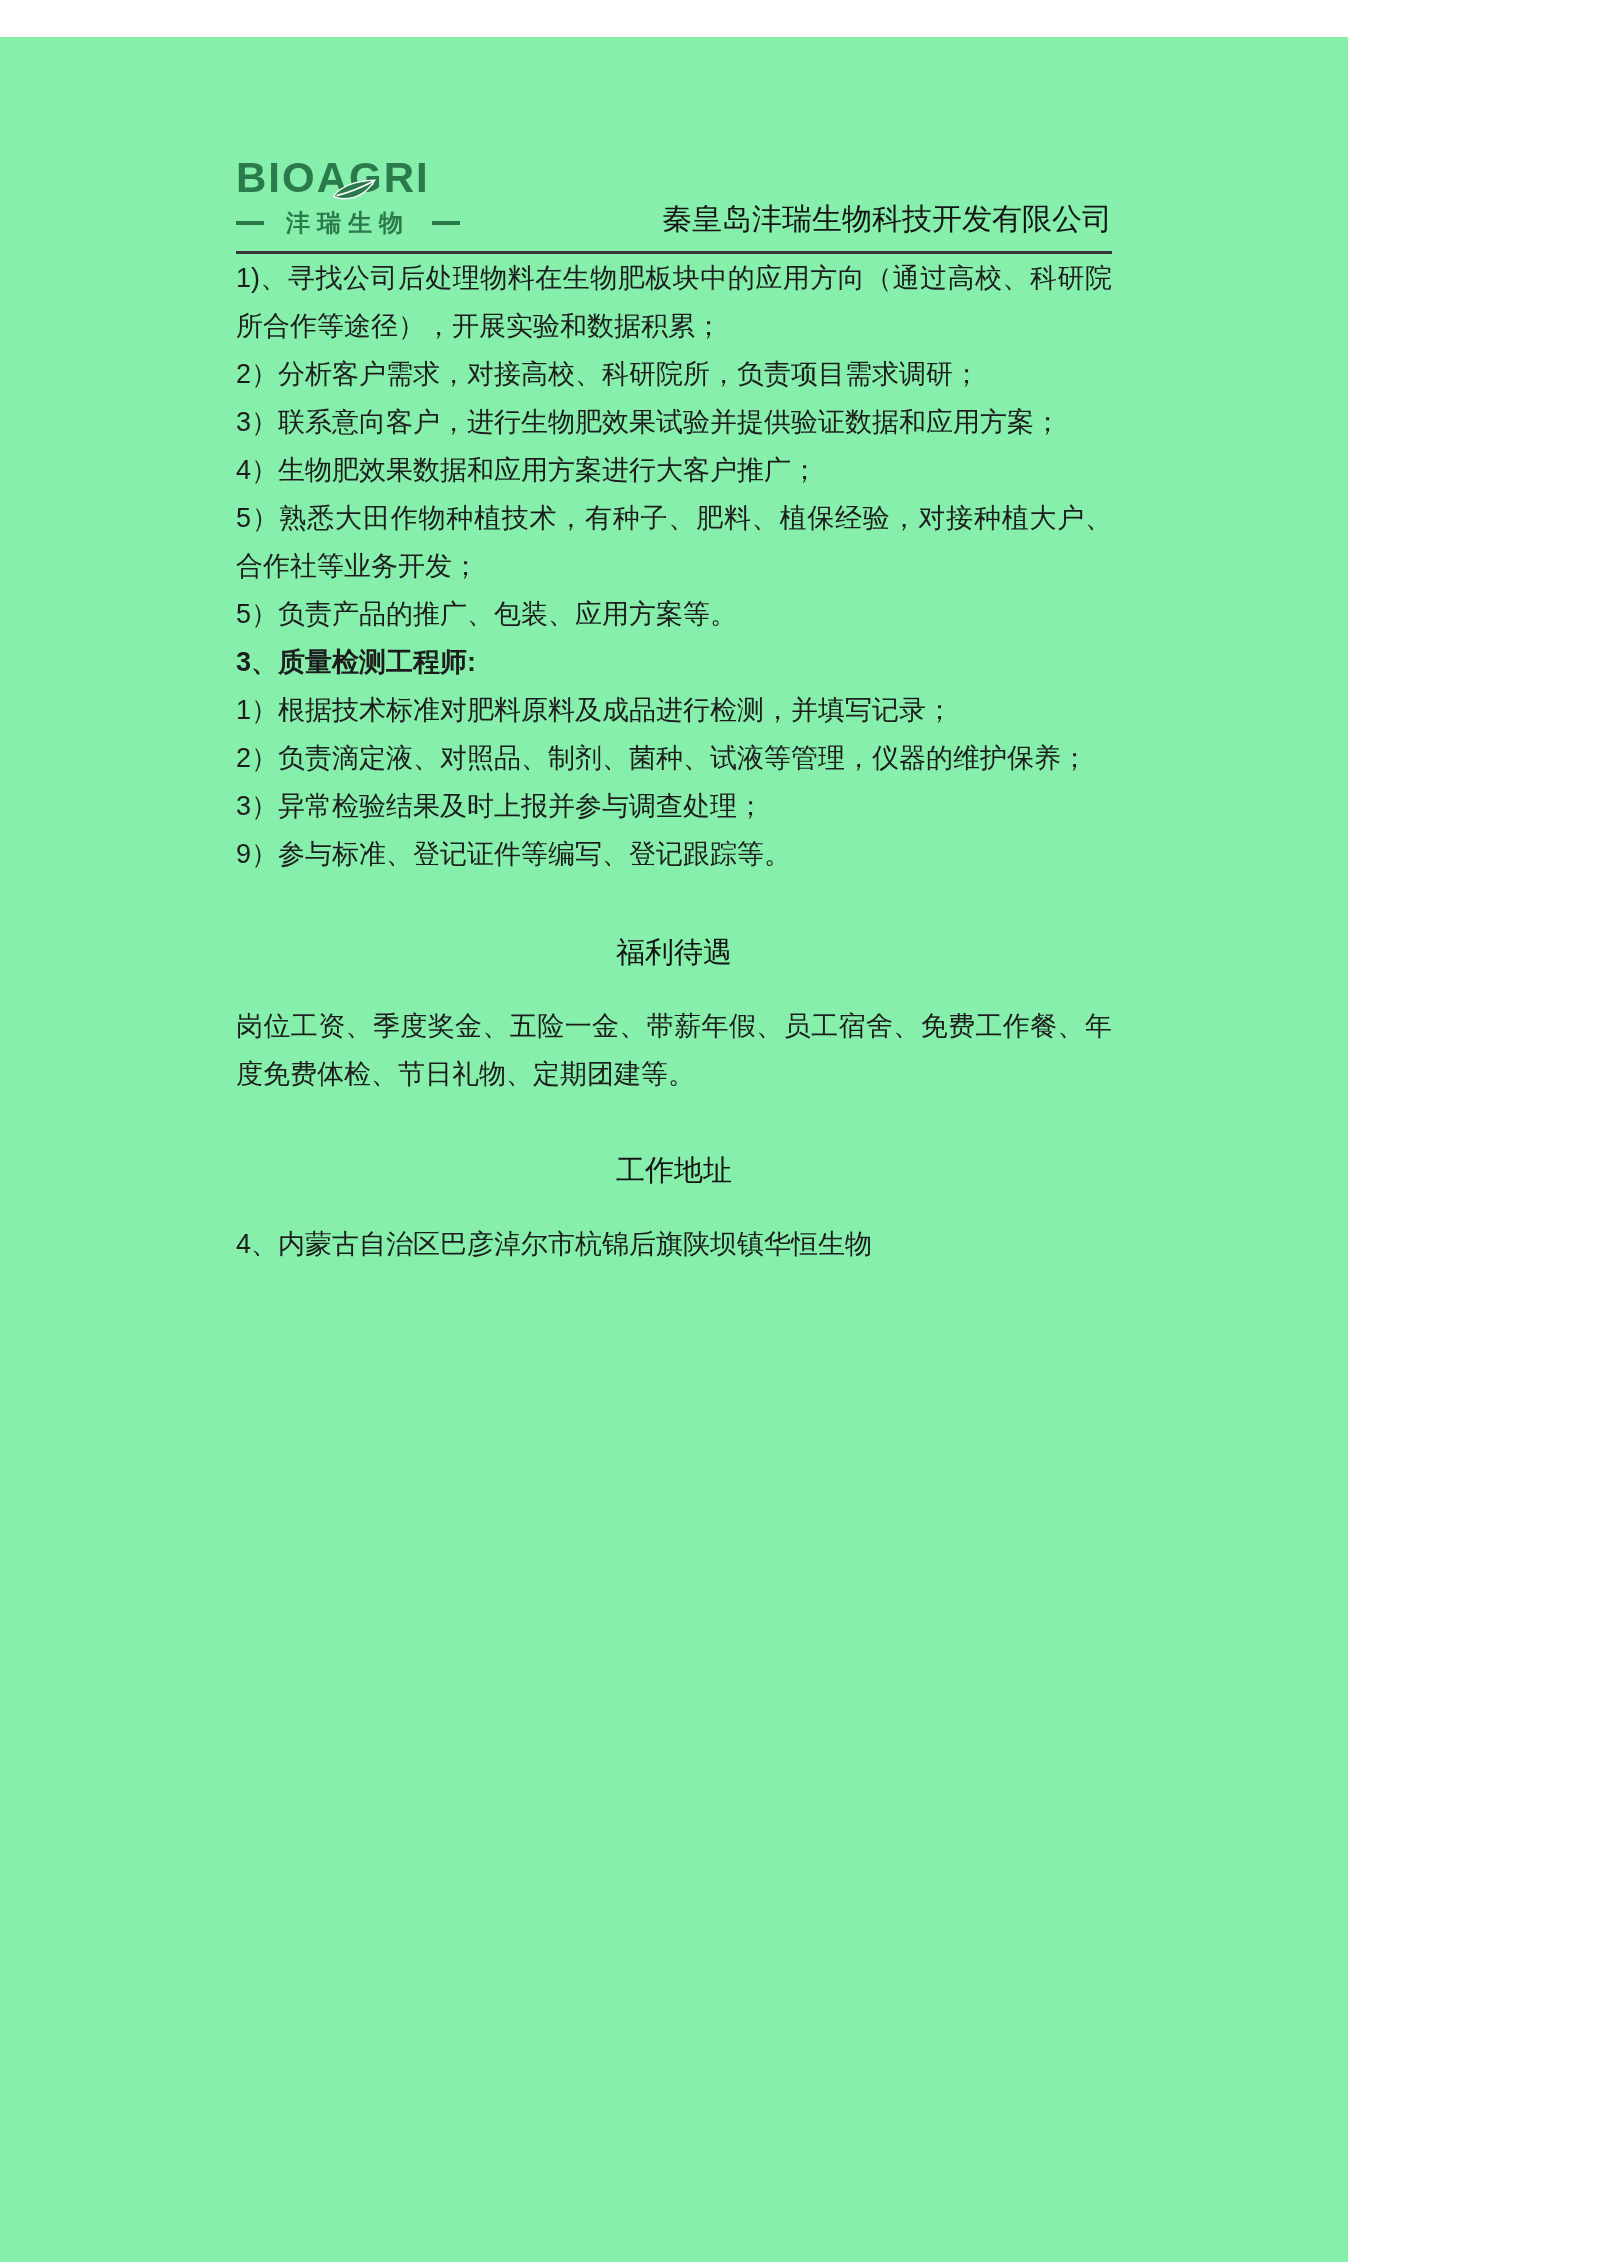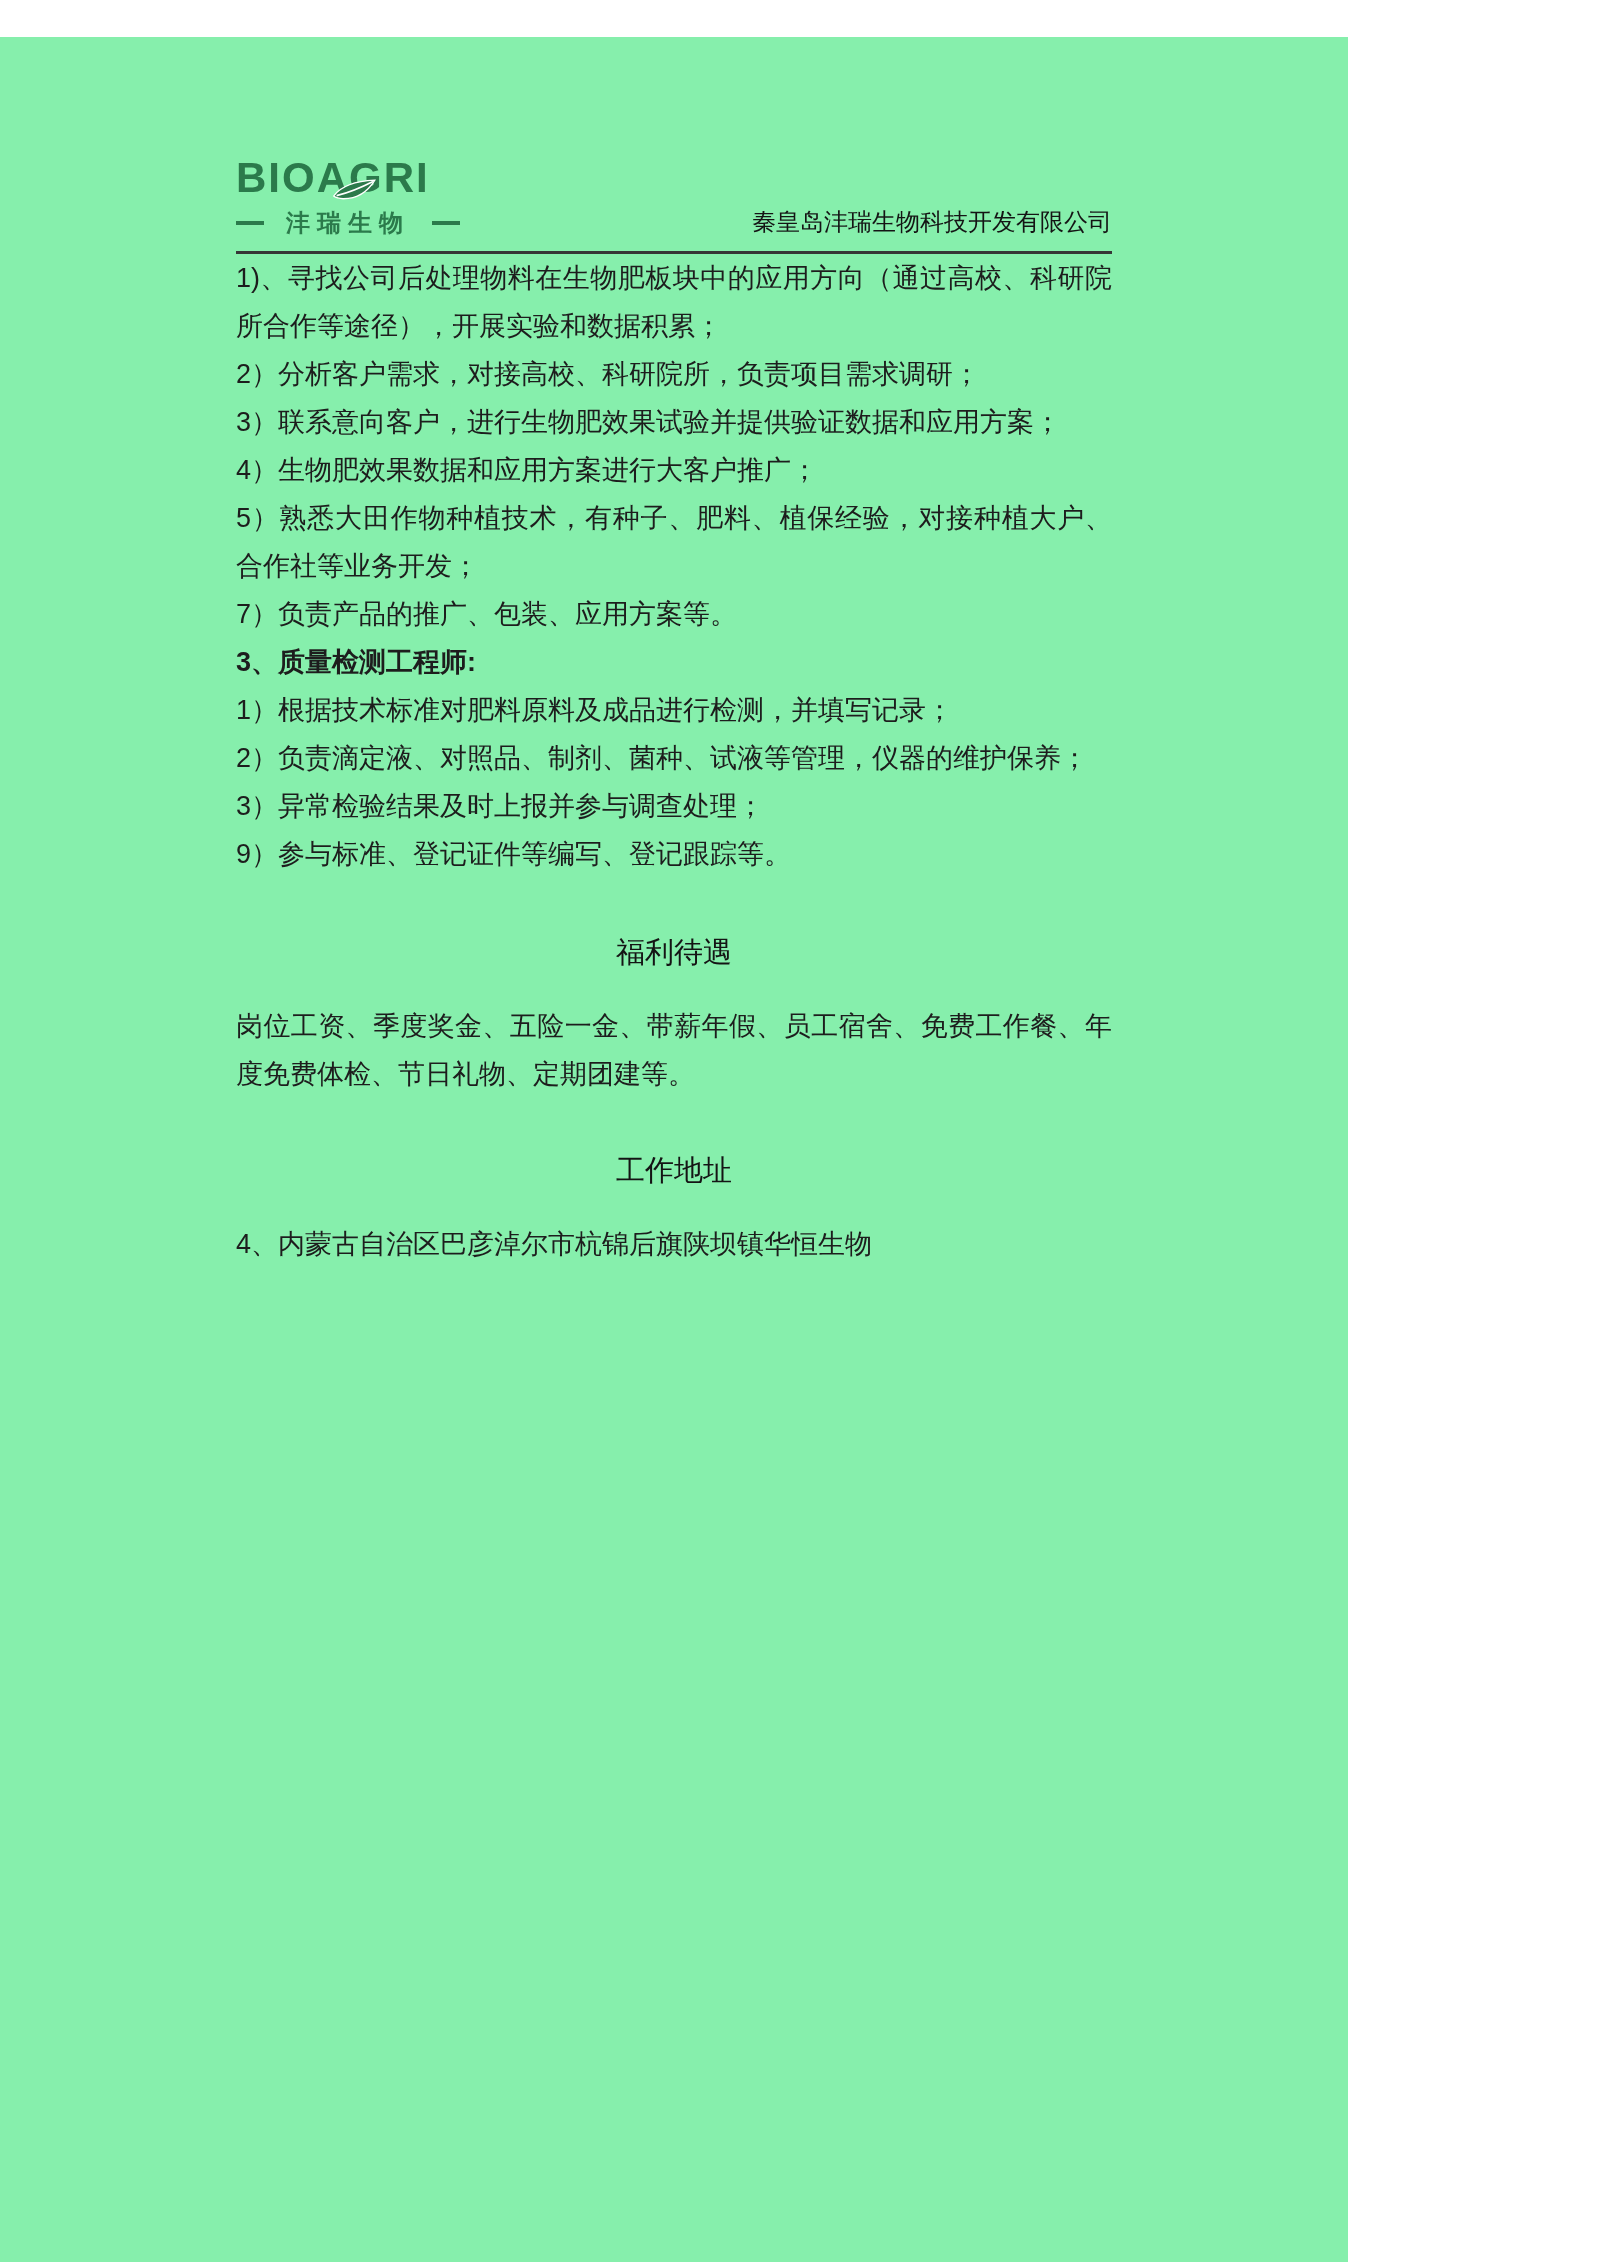--- a/index.html
+++ b/index.html
@@ -55,21 +55,21 @@
     background: #2b7a4b;
   }
   .logo-subbrand-text {
     font-size: 24px;
     font-weight: 700;
     letter-spacing: 7px;
     color: #2b7a4b;
     white-space: nowrap;
   }
   .company-name {
-    font-size: 24px;
+    font-size: 30px;
     color: #141414;
     line-height: 1.2;
     margin-bottom: 2px;
     white-space: nowrap;
   }
   .header-rule {
     margin-top: 12px;
     border-bottom: 3px solid #363636;
     height: 0;
   }
@@ -116,21 +116,21 @@
   </div>
   <div class="header-rule"></div>
 
   <div class="doc-body">
 
     <p class="line">1)、寻找公司后处理物料在生物肥板块中的应用方向（通过高校、科研院所合作等途径），开展实验和数据积累；</p>
     <p class="line">2）分析客户需求，对接高校、科研院所，负责项目需求调研；</p>
     <p class="line">3）联系意向客户，进行生物肥效果试验并提供验证数据和应用方案；</p>
     <p class="line">4）生物肥效果数据和应用方案进行大客户推广；</p>
     <p class="line">5）熟悉大田作物种植技术，有种子、肥料、植保经验，对接种植大户、合作社等业务开发；</p>
-    <p class="line">7）负责产品的推广、包装、应用方案等。</p>
+    <p class="line">5）负责产品的推广、包装、应用方案等。</p>
 
     <p class="line bold">3、质量检测工程师:</p>
 
     <p class="line">1）根据技术标准对肥料原料及成品进行检测，并填写记录；</p>
     <p class="line">2）负责滴定液、对照品、制剂、菌种、试液等管理，仪器的维护保养；</p>
     <p class="line">3）异常检验结果及时上报并参与调查处理；</p>
     <p class="line">9）参与标准、登记证件等编写、登记跟踪等。</p>
 
     <h2 class="section-heading benefits">福利待遇</h2>
 

